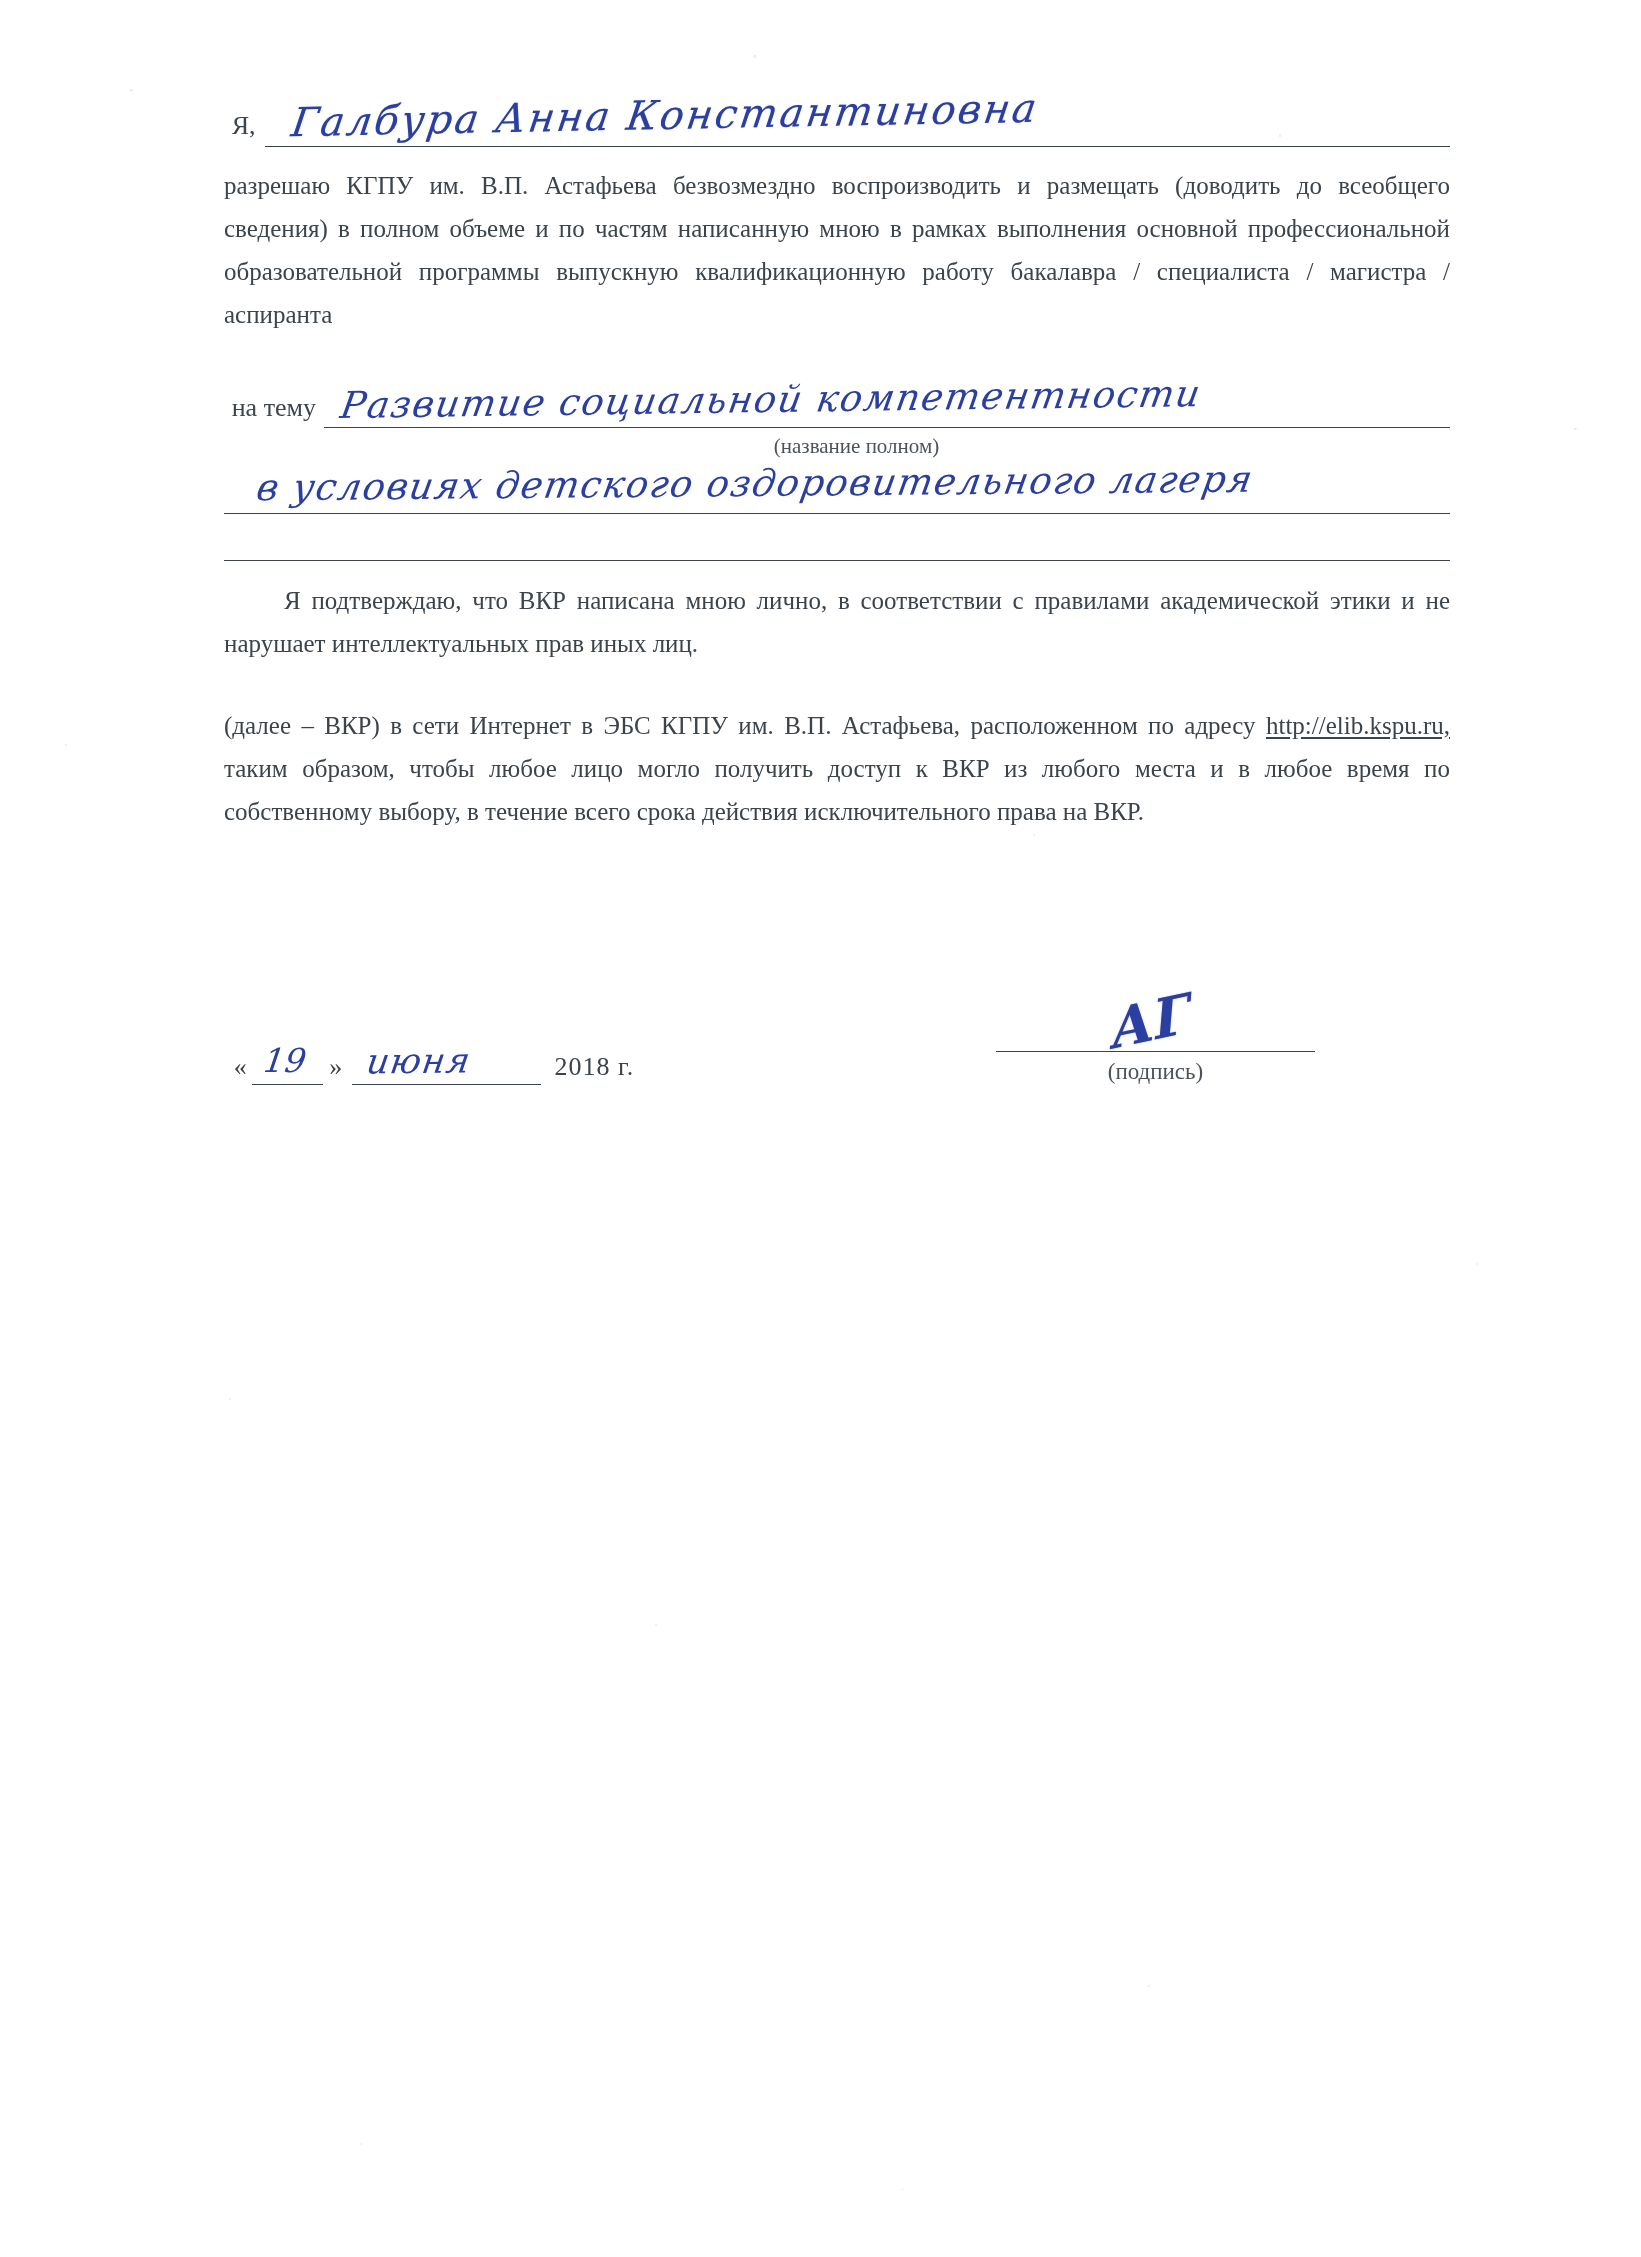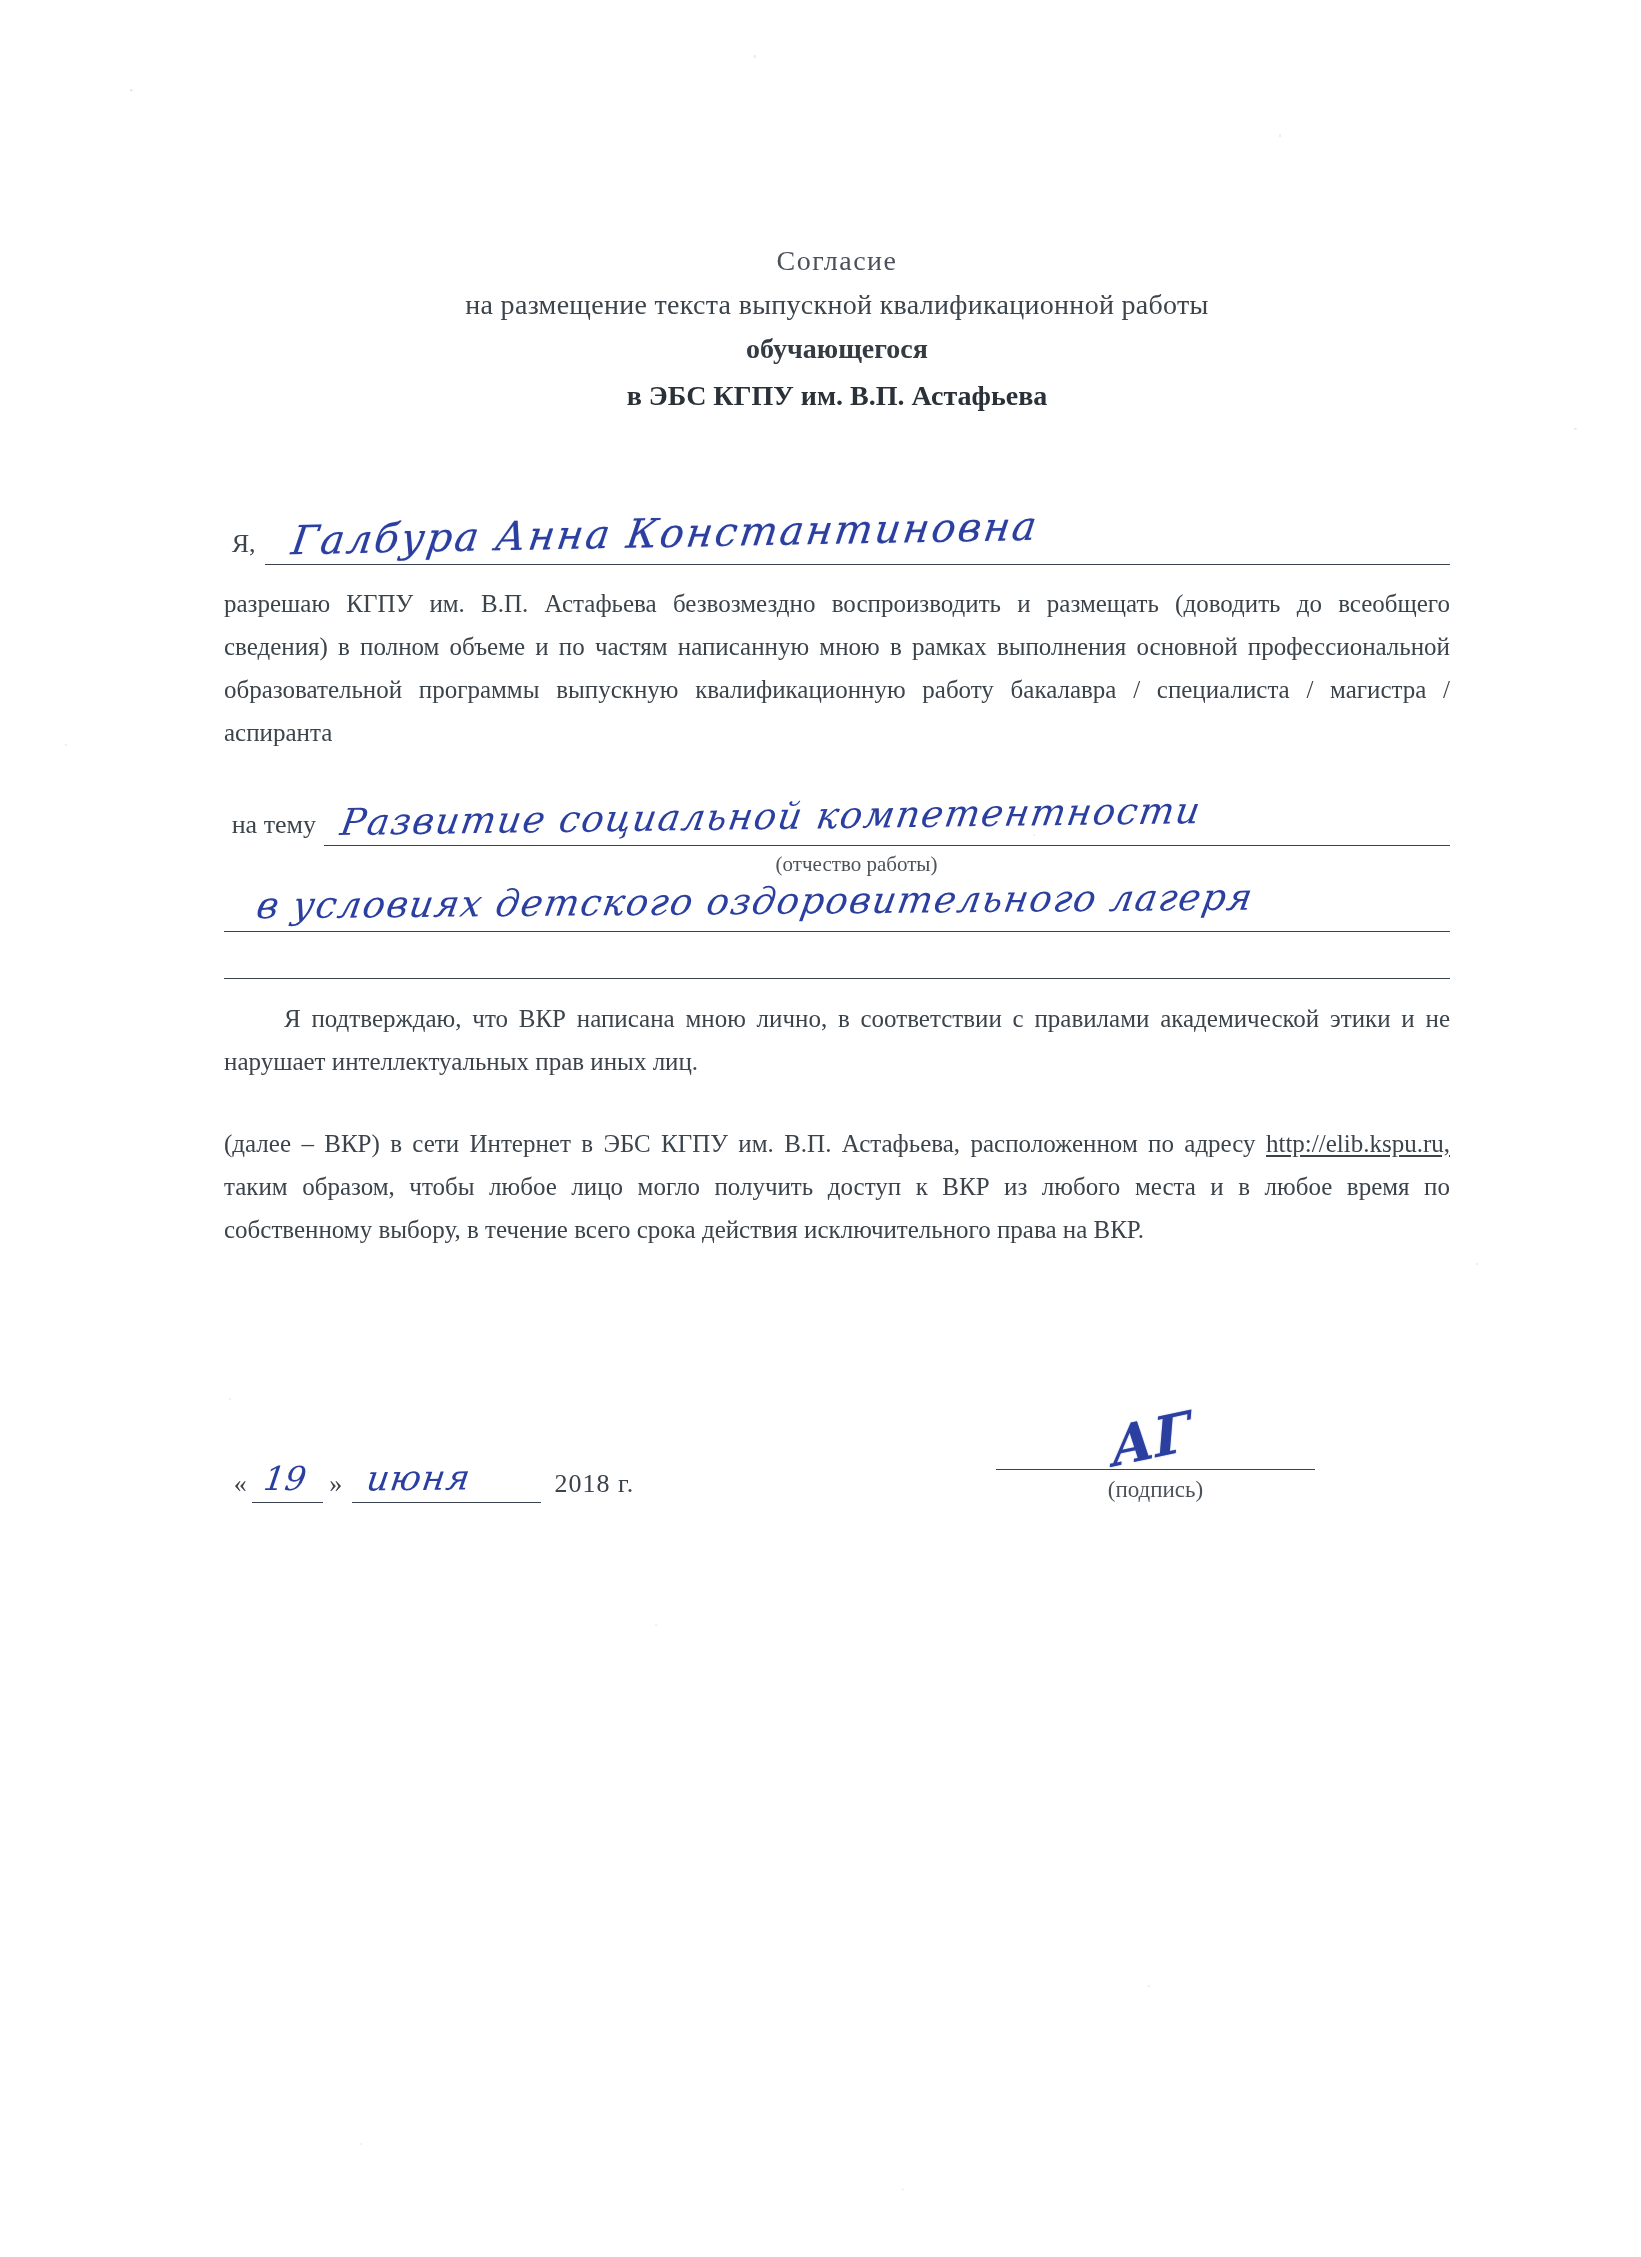--- a/index.html
+++ b/index.html
@@ -260,44 +260,38 @@
     color: #4b5259;
     margin-top: 7.7px;
   }
 </style>
 </head>
 <body>
 
 <div class="page">
   <div class="content">
 
-    <div class="title-block">
-      <div class="title-line-1">Согласие</div>
-      <div class="title-line-2">на размещение текста выпускной квалификационной работы</div>
-      <div class="title-line-3">обучающегося</div>
-      <div class="title-line-4">в ЭБС КГПУ им. В.П. Астафьева</div>
-    </div>
 
     <div class="name-row">
       <div class="lbl-ya">Я,</div>
       <div class="name-fill">
         <span class="hand name-hand">Галбура Анна Константиновна</span>
       </div>
     </div>
 
     <p class="para">разрешаю КГПУ им. В.П. Астафьева безвозмездно воспроизводить и размещать (доводить до всеобщего сведения) в полном объеме и по частям написанную мною в рамках выполнения основной профессиональной образовательной программы выпускную квалификационную работу бакалавра / специалиста / магистра / аспиранта</p>
 
     <div class="topic-block">
       <div class="topic-row-1">
         <div class="lbl-topic">на тему</div>
         <div class="topic-fill-1">
           <span class="hand topic-hand-1">Развитие социальной компетентности</span>
         </div>
       </div>
-      <div class="caption topic-caption">(отчество работы)</div>
+      <div class="caption topic-caption">(название полном)</div>
       <div class="topic-row-2">
         <span class="hand topic-hand-2">в условиях детского оздоровительного лагеря</span>
       </div>
       <div class="topic-row-3"></div>
     </div>
 
     <p class="para indent">Я подтверждаю, что ВКР написана мною лично, в соответствии с правилами академической этики и не нарушает интеллектуальных прав иных лиц.</p>
 
     <p class="para after-topic"><span>(далее – ВКР) в сети Интернет в ЭБС КГПУ им. В.П. Астафьева, расположенном по адресу </span><span class="link">http://elib.kspu.ru,</span><span> таким образом, чтобы любое лицо могло получить доступ к ВКР из любого места и в любое время по собственному выбору, в течение всего срока действия исключительного права на ВКР.</span></p>
 

